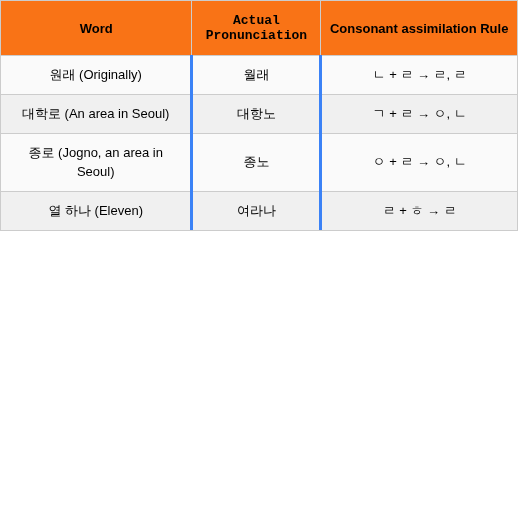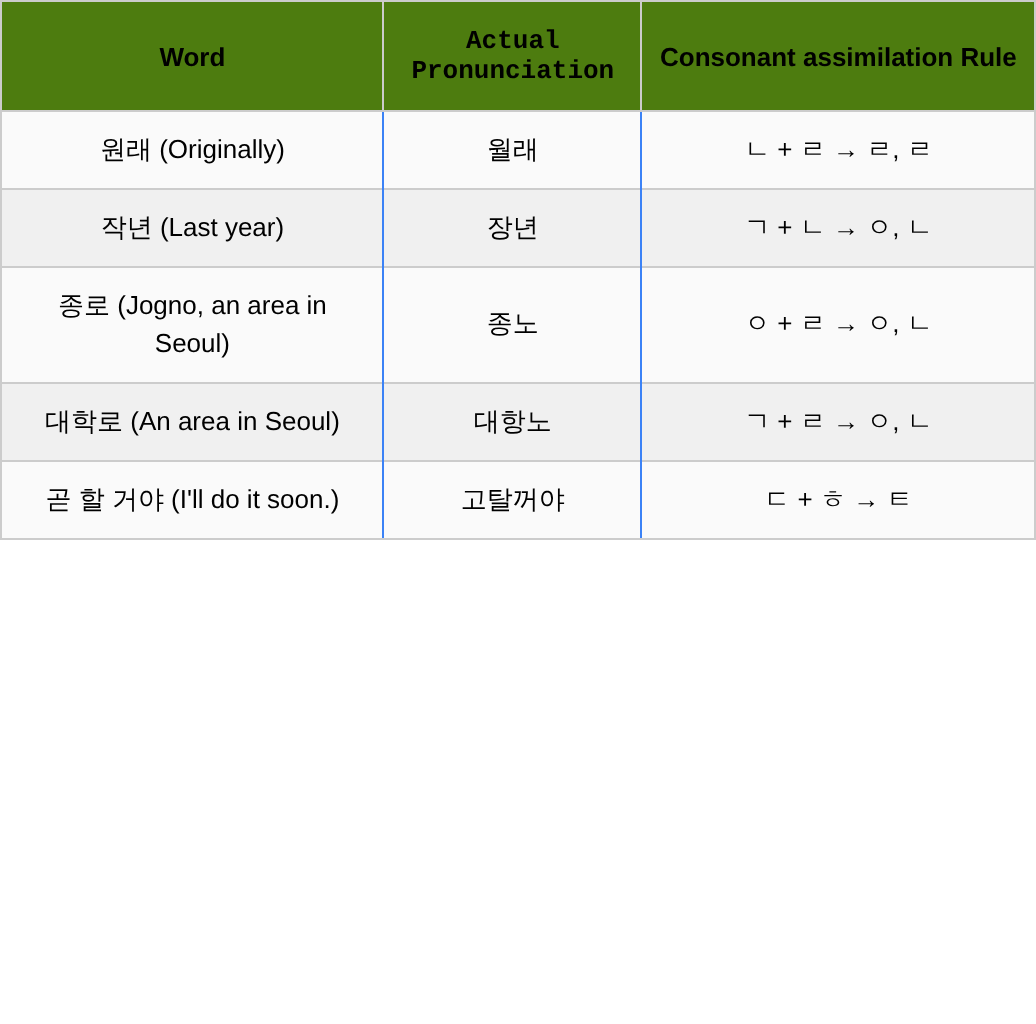--- a/index.html
+++ b/index.html
@@ -20,21 +20,21 @@
       width: 518px;
       border: 1px solid #ccc;
     }
 
     table {
       width: 100%;
       border-collapse: collapse;
     }
 
     thead tr {
-      background-color: #4d7c0f;
+      background-color: #f97316;
     }
 
     thead th {
       padding: 12px 8px;
       text-align: center;
       font-weight: bold;
       font-size: 13px;
       border-right: 1px solid #ccc;
       border-bottom: 1px solid #ccc;
     }
@@ -56,21 +56,21 @@
       background-color: #fafafa;
     }
 
     tbody tr:nth-child(even) {
       background-color: #f0f0f0;
     }
 
     tbody td {
       padding: 10px 8px;
       text-align: center;
-      border-right: 1px solid #3b82f6;
+      border-right: 3px solid #3b82f6;
       font-size: 13px;
       line-height: 1.4;
     }
 
     tbody td:last-child {
       border-right: none;
     }
 
     .col-word {
       width: 37%;
@@ -97,34 +97,29 @@
         <th class="col-rule">Consonant assimilation Rule</th>
       </tr>
     </thead>
     <tbody id="table-body">
     <tr>
           <td>원래 (Originally)</td>
           <td>월래</td>
           <td>ㄴ + ㄹ → ㄹ, ㄹ</td>
         </tr>
         <tr>
-          <td>작년 (Last year)</td>
-          <td>장년</td>
-          <td>ㄱ + ㄴ → ㅇ, ㄴ</td>
+          <td>대학로 (An area in Seoul)</td>
+          <td>대항노</td>
+          <td>ㄱ + ㄹ → ㅇ, ㄴ</td>
         </tr>
         <tr>
           <td>종로 (Jogno, an area in Seoul)</td>
           <td>종노</td>
           <td>ㅇ + ㄹ → ㅇ, ㄴ</td>
         </tr>
         <tr>
-          <td>대학로 (An area in Seoul)</td>
-          <td>대항노</td>
-          <td>ㄱ + ㄹ → ㅇ, ㄴ</td>
-        </tr>
-        <tr>
-          <td>곧 할 거야 (I'll do it soon.)</td>
-          <td>고탈꺼야</td>
-          <td>ㄷ + ㅎ → ㅌ</td>
+          <td>열 하나 (Eleven)</td>
+          <td>여라나</td>
+          <td>ㄹ + ㅎ → ㄹ</td>
         </tr>
       </tbody>
   </table>
 </div>
 
 </body></html>

